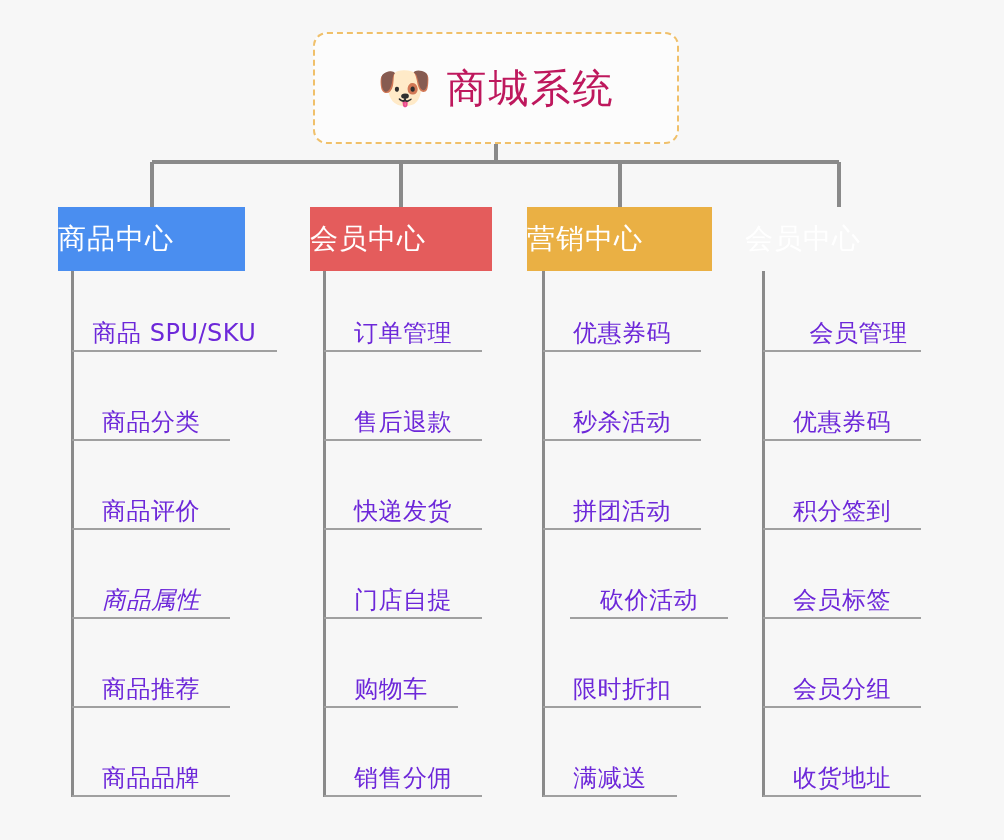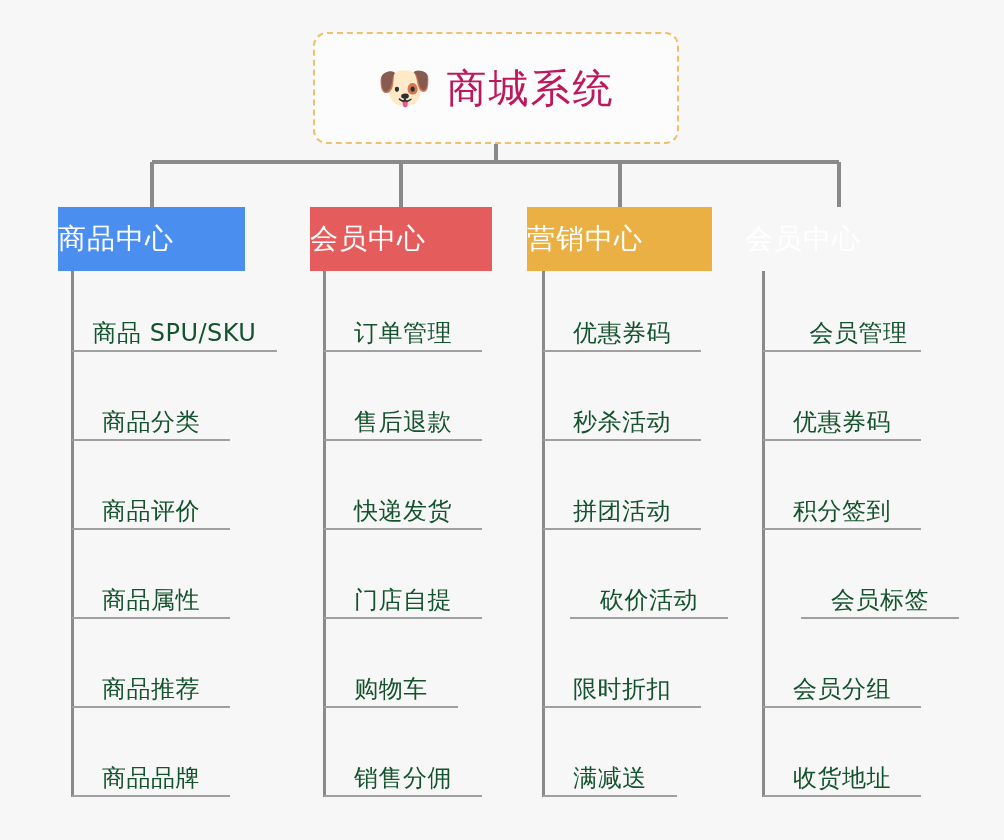--- a/index.html
+++ b/index.html
@@ -85,21 +85,21 @@
     box-sizing: border-box;
     border-bottom: 2px solid #a0a0a0;
     display: flex;
     align-items: flex-end;
     justify-content: center;
     padding-bottom: 4px;
     height: 42px;
   }
   .leaf-label {
     font-size: 24px;
-    color: #14532d;
+    color: #6d28d9;
     white-space: nowrap;
     letter-spacing: 0.5px;
     line-height: 1.1;
   }
 </style>
 </head>
 <body>
 
 <div id="mindmap">
 
@@ -128,21 +128,21 @@
       <div class="leaf-col">
         <div class="leaf-item" style="left: 72px; top: 310px; width: 205px;">
           <span class="leaf-label">商品 SPU/SKU</span>
         </div>
         <div class="leaf-item" style="left: 72px; top: 399px; width: 158px;">
           <span class="leaf-label">商品分类</span>
         </div>
         <div class="leaf-item" style="left: 72px; top: 488px; width: 158px;">
           <span class="leaf-label">商品评价</span>
         </div>
-        <div class="leaf-item" style="left: 72px; top: 577px; width: 158px;">
+        <div class="leaf-item" style="left: 72px; top: 577px; width: 158px; font-style: italic;">
           <span class="leaf-label">商品属性</span>
         </div>
         <div class="leaf-item" style="left: 72px; top: 666px; width: 158px;">
           <span class="leaf-label">商品推荐</span>
         </div>
         <div class="leaf-item" style="left: 72px; top: 755px; width: 158px;">
           <span class="leaf-label">商品品牌</span>
         </div>
       </div>
       <div class="cat-box" style="left: 310px; top: 207px; width: 182px; background: rgb(228, 92, 92);">
@@ -197,21 +197,21 @@
       <div class="leaf-col">
         <div class="leaf-item" style="left: 763px; top: 310px; width: 158px; padding-left: 33px;">
           <span class="leaf-label">会员管理</span>
         </div>
         <div class="leaf-item" style="left: 763px; top: 399px; width: 158px;">
           <span class="leaf-label">优惠券码</span>
         </div>
         <div class="leaf-item" style="left: 763px; top: 488px; width: 158px;">
           <span class="leaf-label">积分签到</span>
         </div>
-        <div class="leaf-item" style="left: 763px; top: 577px; width: 158px; margin-left: 38px;">
+        <div class="leaf-item" style="left: 763px; top: 577px; width: 158px;">
           <span class="leaf-label">会员标签</span>
         </div>
         <div class="leaf-item" style="left: 763px; top: 666px; width: 158px;">
           <span class="leaf-label">会员分组</span>
         </div>
         <div class="leaf-item" style="left: 763px; top: 755px; width: 158px;">
           <span class="leaf-label">收货地址</span>
         </div>
       </div>
     </div>

